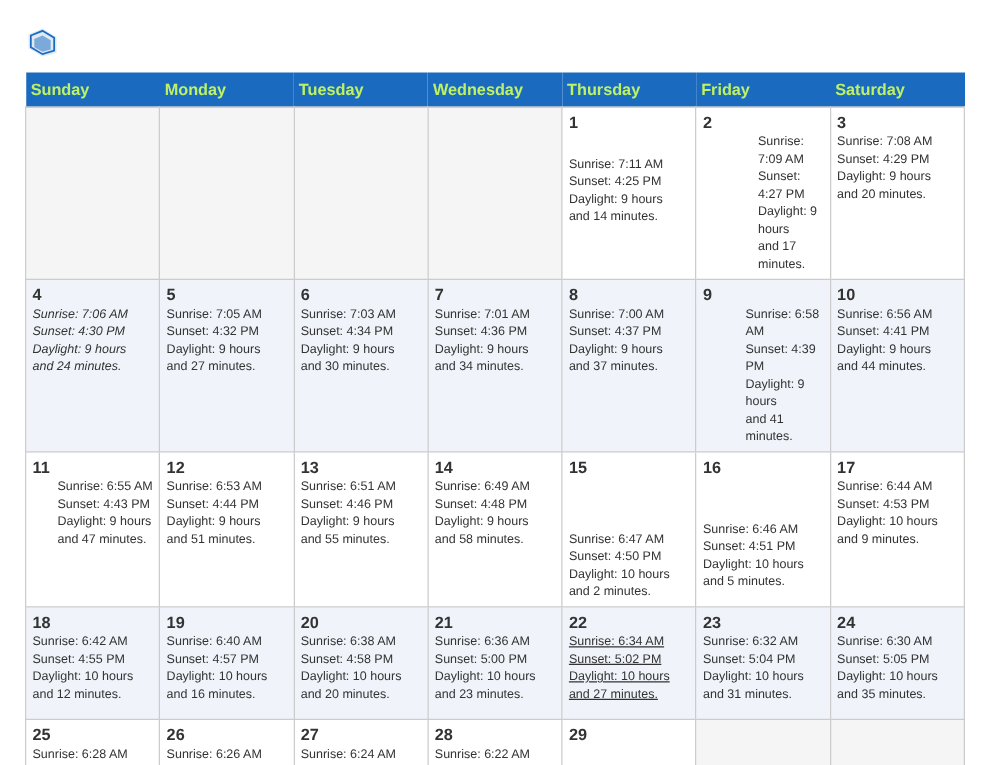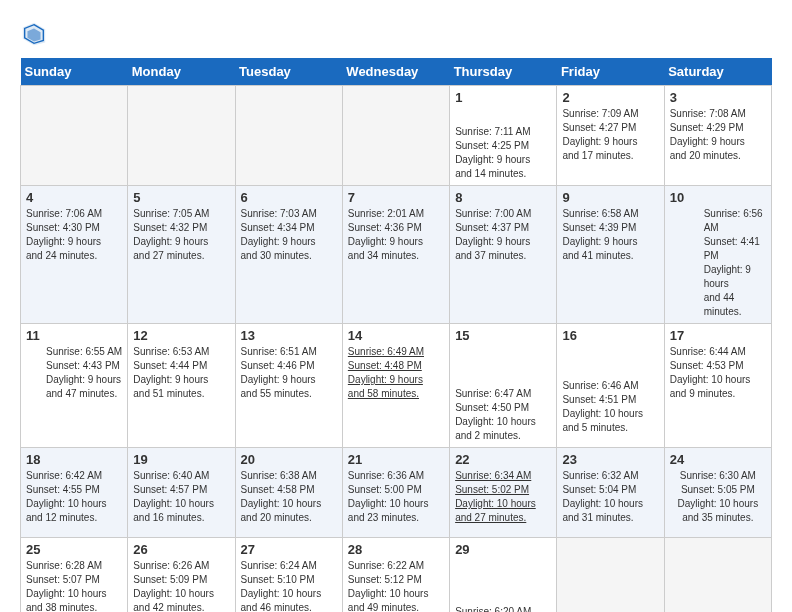--- a/index.html
+++ b/index.html
@@ -39,21 +39,21 @@
       font-size: 16px;
       color: #333;
     }
     table {
       width: 100%;
       border-collapse: collapse;
       table-layout: fixed;
     }
     th {
       background: #1a6abf;
-      color: #ffffff;
+      color: #bef264;
       font-size: 13px;
       font-weight: bold;
       padding: 6px 4px;
       text-align: left;
     }
     td {
       border: 1px solid #ccc;
       vertical-align: top;
       padding: 4px 5px;
       font-size: 10.5px;
@@ -121,79 +121,79 @@
         <td class="empty"></td>
         <td>
           <span class="day-num">1</span>
           <div class="day-info" style="white-space: pre-line; margin-top: 20px;">Sunrise: 7:11 AM
 Sunset: 4:25 PM
 Daylight: 9 hours
 and 14 minutes.</div>
         </td>
         <td>
           <span class="day-num">2</span>
-          <div class="day-info" style="white-space: pre-line;">Sunrise: 7:09 AM
+          <div class="day-info" style="white-space: pre-line; margin-left: 44px;">Sunrise: 7:09 AM
 Sunset: 4:27 PM
 Daylight: 9 hours
 and 17 minutes.</div>
         </td>
         <td>
           <span class="day-num">3</span>
           <div class="day-info" style="white-space: pre-line;">Sunrise: 7:08 AM
 Sunset: 4:29 PM
 Daylight: 9 hours
 and 20 minutes.</div>
         </td>
       </tr>
       <tr class="alt-row">
         <td>
           <span class="day-num">4</span>
-          <div class="day-info" style="white-space: pre-line;">Sunrise: 7:06 AM
+          <div class="day-info" style="white-space: pre-line; font-style: italic;">Sunrise: 7:06 AM
 Sunset: 4:30 PM
 Daylight: 9 hours
 and 24 minutes.</div>
         </td>
         <td>
           <span class="day-num">5</span>
           <div class="day-info" style="white-space: pre-line;">Sunrise: 7:05 AM
 Sunset: 4:32 PM
 Daylight: 9 hours
 and 27 minutes.</div>
         </td>
         <td>
           <span class="day-num">6</span>
           <div class="day-info" style="white-space: pre-line;">Sunrise: 7:03 AM
 Sunset: 4:34 PM
 Daylight: 9 hours
 and 30 minutes.</div>
         </td>
         <td>
           <span class="day-num">7</span>
-          <div class="day-info" style="white-space: pre-line;">Sunrise: 2:01 AM
+          <div class="day-info" style="white-space: pre-line;">Sunrise: 7:01 AM
 Sunset: 4:36 PM
 Daylight: 9 hours
 and 34 minutes.</div>
         </td>
         <td>
           <span class="day-num">8</span>
           <div class="day-info" style="white-space: pre-line;">Sunrise: 7:00 AM
 Sunset: 4:37 PM
 Daylight: 9 hours
 and 37 minutes.</div>
         </td>
         <td>
           <span class="day-num">9</span>
-          <div class="day-info" style="white-space: pre-line;">Sunrise: 6:58 AM
+          <div class="day-info" style="white-space: pre-line; margin-left: 34px;">Sunrise: 6:58 AM
 Sunset: 4:39 PM
 Daylight: 9 hours
 and 41 minutes.</div>
         </td>
         <td>
           <span class="day-num">10</span>
-          <div class="day-info" style="white-space: pre-line; margin-left: 34px;">Sunrise: 6:56 AM
+          <div class="day-info" style="white-space: pre-line;">Sunrise: 6:56 AM
 Sunset: 4:41 PM
 Daylight: 9 hours
 and 44 minutes.</div>
         </td>
       </tr>
       <tr>
         <td>
           <span class="day-num">11</span>
           <div class="day-info" style="white-space: pre-line; margin-left: 20px;">Sunrise: 6:55 AM
 Sunset: 4:43 PM
@@ -209,21 +209,21 @@
         </td>
         <td>
           <span class="day-num">13</span>
           <div class="day-info" style="white-space: pre-line;">Sunrise: 6:51 AM
 Sunset: 4:46 PM
 Daylight: 9 hours
 and 55 minutes.</div>
         </td>
         <td>
           <span class="day-num">14</span>
-          <div class="day-info" style="white-space: pre-line; text-decoration: underline;">Sunrise: 6:49 AM
+          <div class="day-info" style="white-space: pre-line;">Sunrise: 6:49 AM
 Sunset: 4:48 PM
 Daylight: 9 hours
 and 58 minutes.</div>
         </td>
         <td>
           <span class="day-num">15</span>
           <div class="day-info" style="white-space: pre-line; margin-top: 44px;">Sunrise: 6:47 AM
 Sunset: 4:50 PM
 Daylight: 10 hours
 and 2 minutes.</div>
@@ -281,21 +281,21 @@
         </td>
         <td>
           <span class="day-num">23</span>
           <div class="day-info" style="white-space: pre-line;">Sunrise: 6:32 AM
 Sunset: 5:04 PM
 Daylight: 10 hours
 and 31 minutes.</div>
         </td>
         <td>
           <span class="day-num">24</span>
-          <div class="day-info" style="white-space: pre-line; text-align: center;">Sunrise: 6:30 AM
+          <div class="day-info" style="white-space: pre-line;">Sunrise: 6:30 AM
 Sunset: 5:05 PM
 Daylight: 10 hours
 and 35 minutes.</div>
         </td>
       </tr>
       <tr>
         <td>
           <span class="day-num">25</span>
           <div class="day-info" style="white-space: pre-line;">Sunrise: 6:28 AM
 Sunset: 5:07 PM

